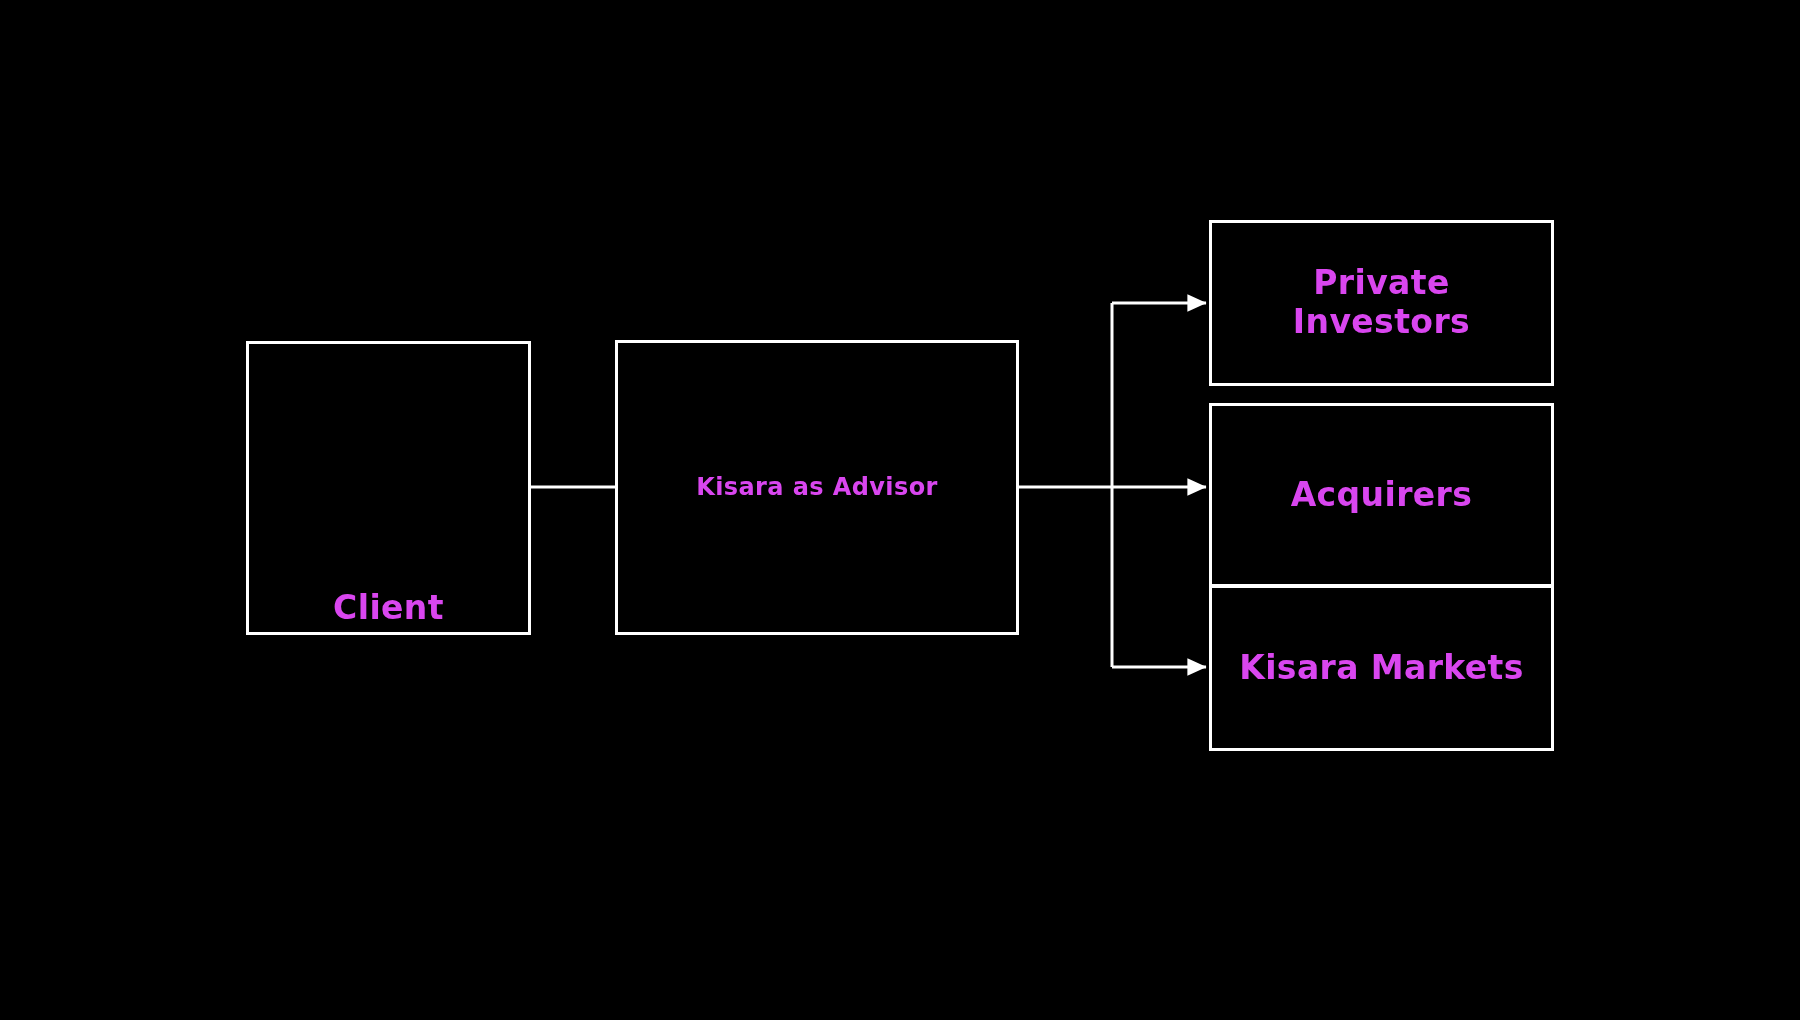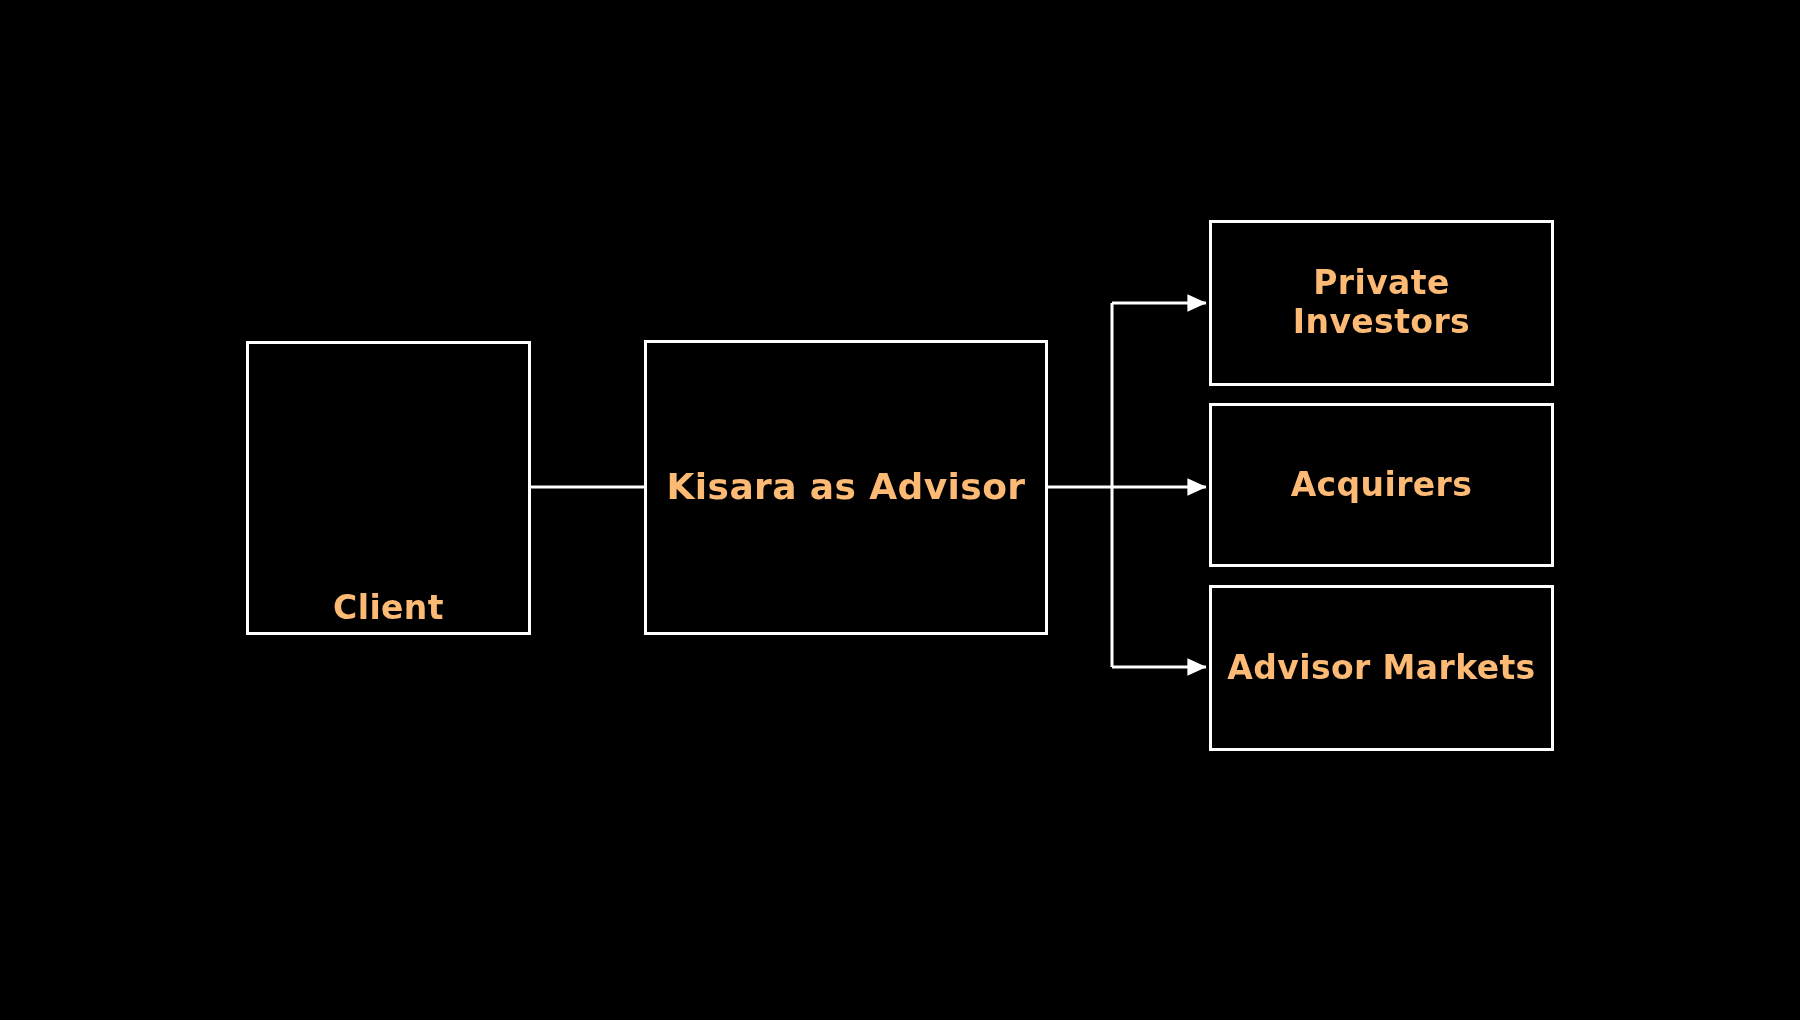--- a/index.html
+++ b/index.html
@@ -21,34 +21,34 @@
   }
   .node {
     position: absolute;
     box-sizing: border-box;
     border: 3px solid #ffffff;
     background: #000000;
     display: flex;
     align-items: center;
     justify-content: center;
     text-align: center;
-    color: #fdba74;
+    color: #d946ef;
     font-weight: bold;
     letter-spacing: 0.4px;
     line-height: 1.18;
     padding: 4px 10px;
   }
   .node-label {
     display: block;
     white-space: pre-line;
   }
   #node-client      { left: 246px; top: 341px; width: 285px; height: 294px; font-size: 33px; align-items: flex-end; }
-  #node-advisor     { left: 644px; top: 340px; width: 404px; height: 295px; font-size: 36px; }
+  #node-advisor     { left: 615px; top: 340px; width: 404px; height: 295px; font-size: 24px; }
   #node-private     { left: 1209px; top: 220px; width: 345px; height: 166px; font-size: 33px; }
-  #node-acquirers   { left: 1209px; top: 403px; width: 345px; height: 164px; font-size: 33px; }
+  #node-acquirers   { left: 1209px; top: 403px; width: 345px; height: 184px; font-size: 33px; }
   #node-public      { left: 1209px; top: 585px; width: 345px; height: 166px; font-size: 33px; }
 
   #edges {
     position: absolute;
     left: 0;
     top: 0;
     width: 1800px;
     height: 1020px;
     pointer-events: none;
   }
@@ -88,16 +88,16 @@
   <div class="node" id="node-private">
     <span class="node-label">Private
 Investors</span>
   </div>
 
   <div class="node" id="node-acquirers">
     <span class="node-label">Acquirers</span>
   </div>
 
   <div class="node" id="node-public">
-    <span class="node-label">Advisor Markets</span>
+    <span class="node-label">Kisara Markets</span>
   </div>
 
 </div>
 
 </body></html>

